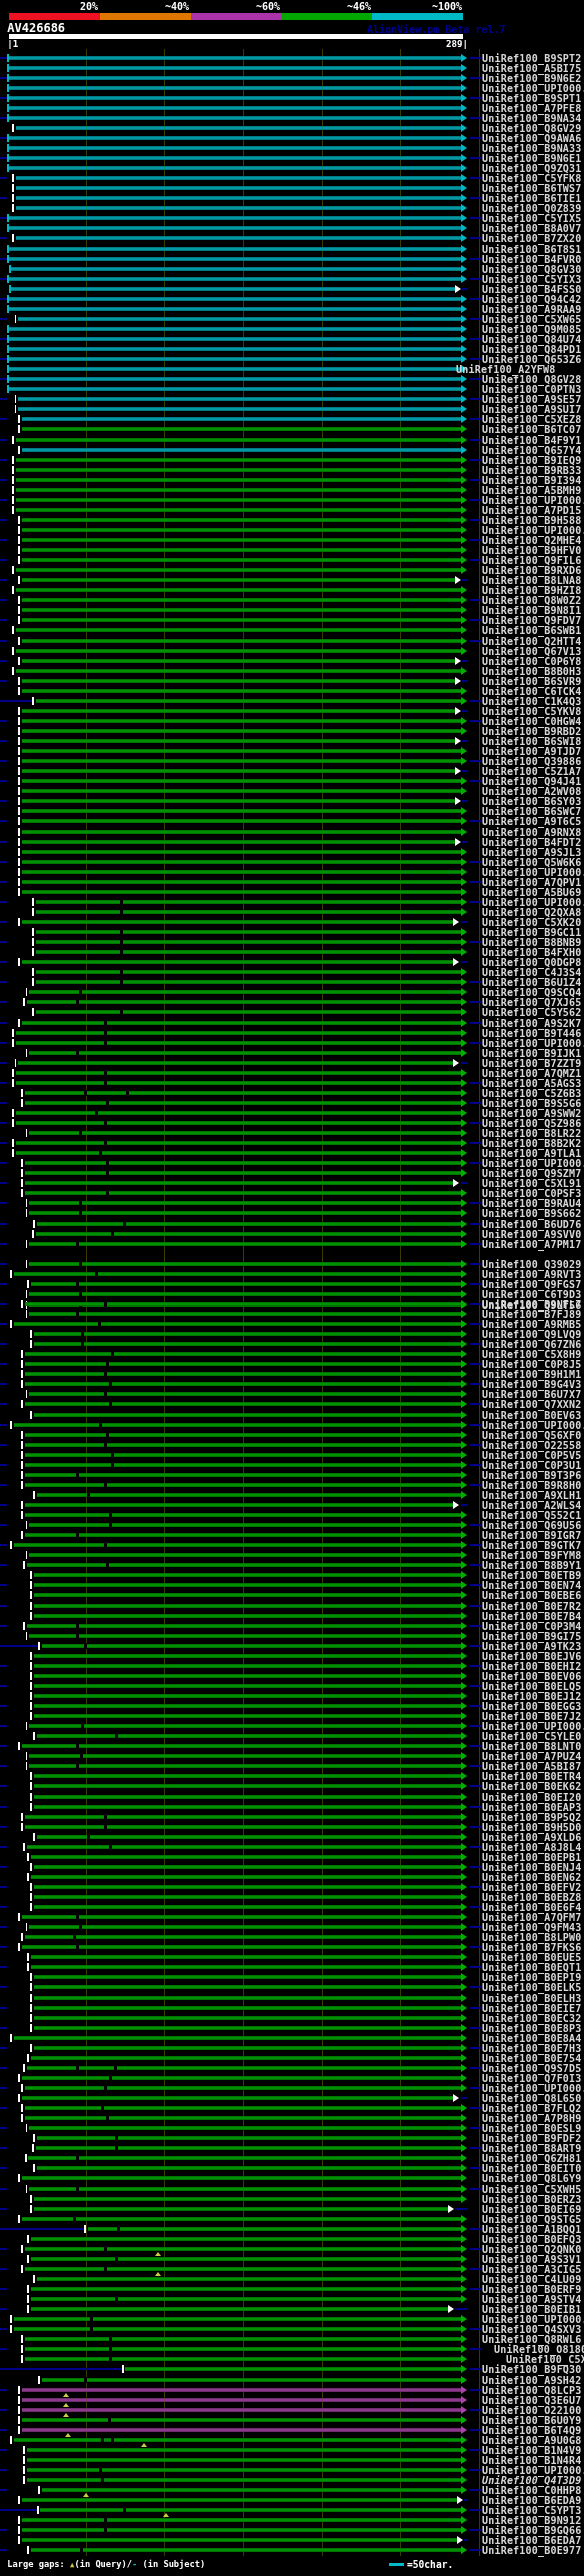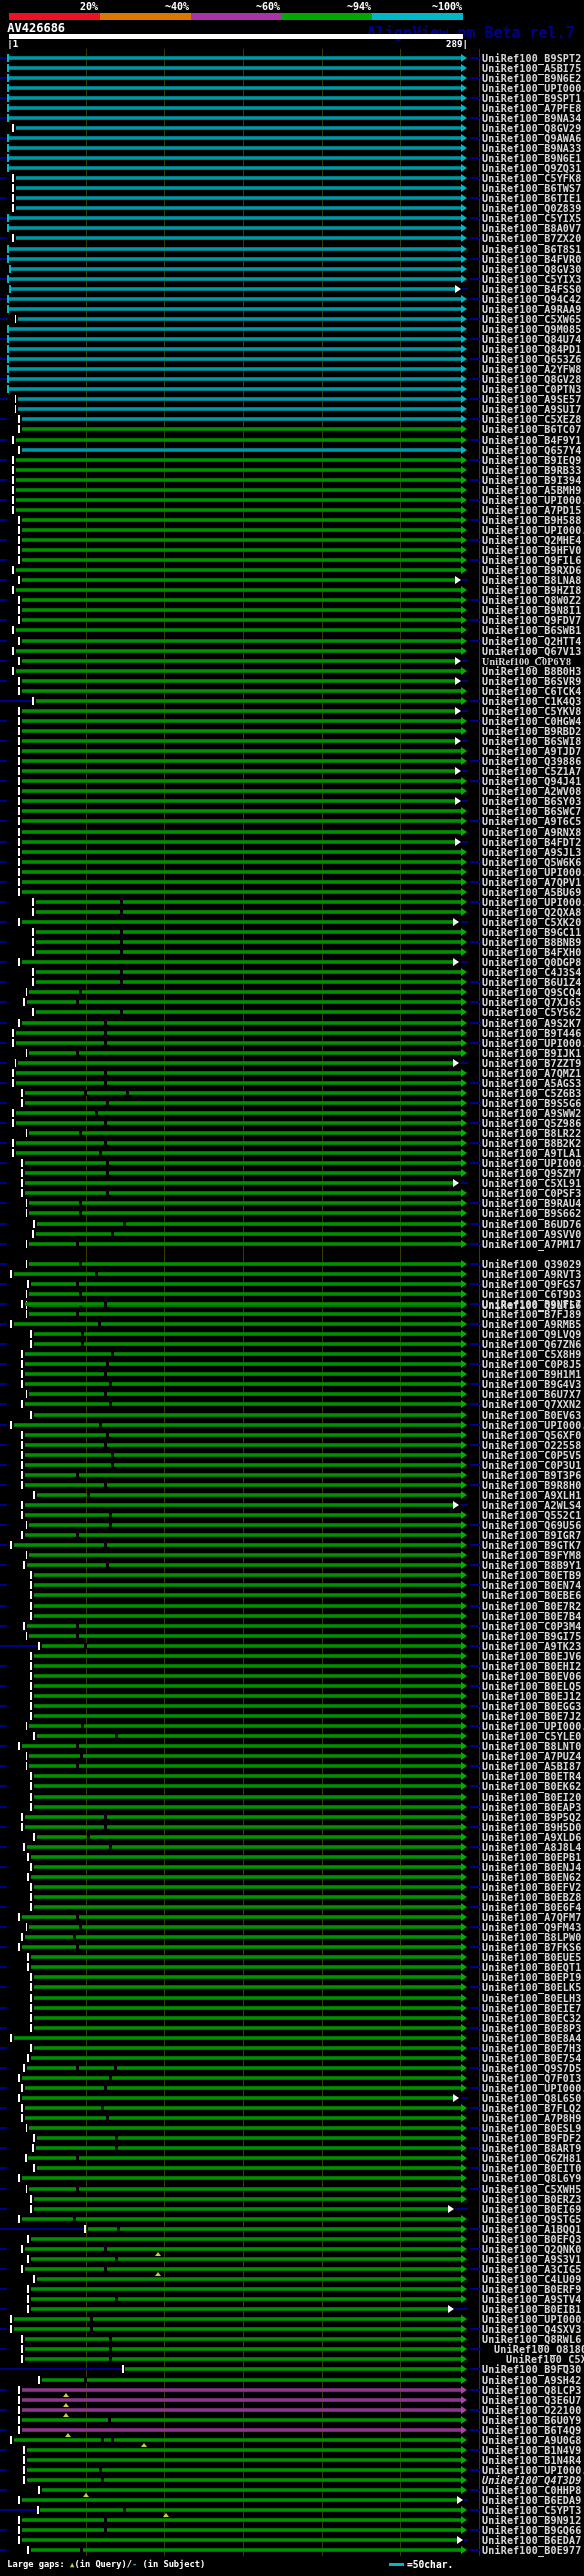--- a/index.html
+++ b/index.html
@@ -1,20 +1,20 @@
 <!DOCTYPE html>
 <html style="font-size:14.6px"><head>
 <meta charset="utf-8">
 <style>
   html,body{margin:0;padding:0;background:#000;}
   #screen{position:relative;width:585px;height:2576px;background:#000;overflow:hidden;
           font-family:"DejaVu Sans Mono","Liberation Mono",monospace;}
   .abs{position:absolute;}
   #queryName{left:7.3px;top:21px;color:#fff;font-size:12px;font-weight:700;}
-  #appLabel{left:367px;top:24px;color:#000090;font-size:15px;font-weight:700;}
+  #appLabel{left:367px;top:24px;color:#000090;font-size:10px;font-weight:700;}
   #queryBar{left:9.1px;top:34px;width:454px;height:4.6px;background:#fff;}
   .rulertxt{top:39px;color:#fff;font-size:9.1px;font-weight:700;}
   .bar{box-shadow:inset 0 1.4px 0 rgba(0,0,0,.35), inset 0 -1.4px 0 rgba(0,0,0,.35);}
   .hitlabel{position:absolute;left:482px;width:102px;color:#d9d9d9;font-size:10px;
             font-weight:700;letter-spacing:0.2px;line-height:11px;white-space:nowrap;z-index:2;}
   #legend{position:absolute;left:7.3px;top:2559px;color:#fff;font-size:8.7px;font-weight:700;
           white-space:nowrap;z-index:2;}
   #legendScale{position:absolute;left:407px;top:2559px;color:#fff;font-size:9.6px;
           font-weight:700;white-space:nowrap;z-index:2;}
   #legendScaleSwatch{position:absolute;left:-18.3px;top:3.7px;width:15.5px;height:3.7px;}
@@ -25,21 +25,21 @@
 <div id="screen">
 
   <div id="scaleStrip">
       <div style="position: absolute; left: 9.1px; top: 12.8px; width: 91px; height: 7.3px; background: rgb(238, 17, 34);"></div>
       <div style="position: absolute; left: 34px; top: 0.9px; width: 64px; text-align: right; color: rgb(255, 255, 255); font-size: 10px; font-weight: 700;">20%</div>
       <div style="position: absolute; left: 100px; top: 12.8px; width: 91px; height: 7.3px; background: rgb(221, 119, 0);"></div>
       <div style="position: absolute; left: 125px; top: 0.9px; width: 64px; text-align: right; color: rgb(255, 255, 255); font-size: 10px; font-weight: 700;">~40%</div>
       <div style="position: absolute; left: 191px; top: 12.8px; width: 91px; height: 7.3px; background: rgb(170, 51, 170);"></div>
       <div style="position: absolute; left: 216px; top: 0.9px; width: 64px; text-align: right; color: rgb(255, 255, 255); font-size: 10px; font-weight: 700;">~60%</div>
       <div style="position: absolute; left: 282px; top: 12.8px; width: 91px; height: 7.3px; background: rgb(0, 168, 0);"></div>
-      <div style="position: absolute; left: 307px; top: 0.9px; width: 64px; text-align: right; color: rgb(255, 255, 255); font-size: 10px; font-weight: 700;">~94%</div>
+      <div style="position: absolute; left: 307px; top: 0.9px; width: 64px; text-align: right; color: rgb(255, 255, 255); font-size: 10px; font-weight: 700;">~46%</div>
       <div style="position: absolute; left: 372px; top: 12.8px; width: 91px; height: 7.3px; background: rgb(0, 185, 198);"></div>
       <div style="position: absolute; left: 398px; top: 0.9px; width: 64px; text-align: right; color: rgb(255, 255, 255); font-size: 10px; font-weight: 700;">~100%</div>
     </div>
 
   <div class="abs" id="queryName">AV426686</div>
   <div class="abs" id="appLabel">AlignView.pm Beta rel.7</div>
 
   <div class="abs" id="queryBar"></div>
   <div class="abs rulertxt" style="left:7.3px;">|1</div>
   <div class="abs rulertxt" style="left:411px;width:57px;text-align:right;">289|</div>
@@ -270,21 +270,21 @@
         <div style="position: absolute; left: 7.3px; top: 0.9px; width: 1.8px; height: 8.2px; background: rgb(0, 185, 198);"></div>
         <div class="bar" title="UniRef100_Q653Z6" style="position: absolute; left: 9.1px; top: 2.7px; width: 452px; height: 4.6px; background: rgb(0, 185, 198);"></div>
         <div style="position: absolute; left: 461px; top: 0.9px; width: 0px; height: 0px; border-top: 4.1px solid transparent; border-bottom: 4.1px solid transparent; border-left: 6.4px solid rgb(0, 185, 198);"></div>
         <div style="position: absolute; left: 470px; top: 4.1px; width: 11px; height: 1.8px; background: rgb(0, 0, 136);"></div>
         <div class="hitlabel" style="position: absolute; left: 482px; top: -0.5px;">UniRef100_Q653Z6</div>
       </div>
       <div style="position: absolute; left: 0px; top: 364px; width: 585px; height: 10px; z-index: 2;">
         <div style="position: absolute; left: 7.3px; top: 0.9px; width: 1.8px; height: 8.2px; background: rgb(0, 185, 198);"></div>
         <div class="bar" title="UniRef100_A2YFW8" style="position: absolute; left: 9.1px; top: 2.7px; width: 452px; height: 4.6px; background: rgb(0, 185, 198);"></div>
         <div style="position: absolute; left: 461px; top: 0.9px; width: 0px; height: 0px; border-top: 4.1px solid transparent; border-bottom: 4.1px solid transparent; border-left: 6.4px solid rgb(0, 185, 198);"></div>
-        <div class="hitlabel" style="position: absolute; left: 482px; top: -0.5px;">UniRef100_A2YFW8</div>
+        <div class="hitlabel" style="position: absolute; left: 456px; top: -0.5px;">UniRef100_A2YFW8</div>
       </div>
       <div style="position: absolute; left: 0px; top: 374px; width: 585px; height: 10px; z-index: 2;">
         <div style="position: absolute; left: 0px; top: 4.1px; width: 7.3px; height: 1.8px; background: rgb(0, 0, 136);"></div>
         <div style="position: absolute; left: 7.3px; top: 0.9px; width: 1.8px; height: 8.2px; background: rgb(0, 185, 198);"></div>
         <div class="bar" title="UniRef100_Q8GV28" style="position: absolute; left: 9.1px; top: 2.7px; width: 452px; height: 4.6px; background: rgb(0, 185, 198);"></div>
         <div style="position: absolute; left: 461px; top: 0.9px; width: 0px; height: 0px; border-top: 4.1px solid transparent; border-bottom: 4.1px solid transparent; border-left: 6.4px solid rgb(0, 185, 198);"></div>
         <div style="position: absolute; left: 470px; top: 4.1px; width: 11px; height: 1.8px; background: rgb(0, 0, 136);"></div>
         <div class="hitlabel" style="position: absolute; left: 482px; top: -0.5px;">UniRef100_Q8GV28</div>
       </div>
       <div style="position: absolute; left: 0px; top: 384px; width: 585px; height: 10px; z-index: 2;">
@@ -468,21 +468,21 @@
         <div style="position: absolute; left: 461px; top: 0.9px; width: 0px; height: 0px; border-top: 4.1px solid transparent; border-bottom: 4.1px solid transparent; border-left: 6.4px solid rgb(0, 176, 0);"></div>
         <div style="position: absolute; left: 470px; top: 4.1px; width: 11px; height: 1.8px; background: rgb(0, 0, 136);"></div>
         <div class="hitlabel" style="position: absolute; left: 482px; top: -0.5px;">UniRef100_Q2HTT4</div>
       </div>
       <div style="position: absolute; left: 0px; top: 646px; width: 585px; height: 10px; z-index: 2;">
         <div style="position: absolute; left: 12px; top: 0.9px; width: 1.8px; height: 8.2px; background: rgb(255, 255, 255);"></div>
         <div class="bar" title="UniRef100_Q67V13" style="position: absolute; left: 15.5px; top: 2.7px; width: 446px; height: 4.6px; background: rgb(0, 176, 0);"></div>
         <div style="position: absolute; left: 461px; top: 0.9px; width: 0px; height: 0px; border-top: 4.1px solid transparent; border-bottom: 4.1px solid transparent; border-left: 6.4px solid rgb(0, 176, 0);"></div>
         <div class="hitlabel" style="position: absolute; left: 482px; top: -0.5px;">UniRef100_Q67V13</div>
       </div>
-      <div style="position: absolute; left: 0px; top: 656px; width: 585px; height: 10px; z-index: 2; font-family: Liberation Serif, serif;">
+      <div style="position: absolute; left: 0px; top: 656px; width: 585px; height: 10px; z-index: 2;">
         <div style="position: absolute; left: 0px; top: 4.1px; width: 7.3px; height: 1.8px; background: rgb(0, 0, 136);"></div>
         <div style="position: absolute; left: 18.3px; top: 0.9px; width: 1.8px; height: 8.2px; background: rgb(255, 255, 255);"></div>
         <div class="bar" title="UniRef100_C0P6Y8" style="position: absolute; left: 22px; top: 2.7px; width: 433px; height: 4.6px; background: rgb(0, 176, 0);"></div>
         <div style="position: absolute; left: 455px; top: 0.9px; width: 0px; height: 0px; border-top: 4.1px solid transparent; border-bottom: 4.1px solid transparent; border-left: 6.4px solid rgb(255, 255, 255);"></div>
         <div style="position: absolute; left: 462px; top: 4.1px; width: 5.5px; height: 1.8px; background: rgb(0, 0, 136);"></div>
         <div class="hitlabel" style="position: absolute; left: 482px; top: -0.5px;">UniRef100_C0P6Y8</div>
       </div>
       <div style="position: absolute; left: 0px; top: 666px; width: 585px; height: 10px; z-index: 2;">
         <div style="position: absolute; left: 12px; top: 0.9px; width: 1.8px; height: 8.2px; background: rgb(255, 255, 255);"></div>
         <div class="bar" title="UniRef100_B8B0H3" style="position: absolute; left: 15.5px; top: 2.7px; width: 446px; height: 4.6px; background: rgb(0, 176, 0);"></div>

